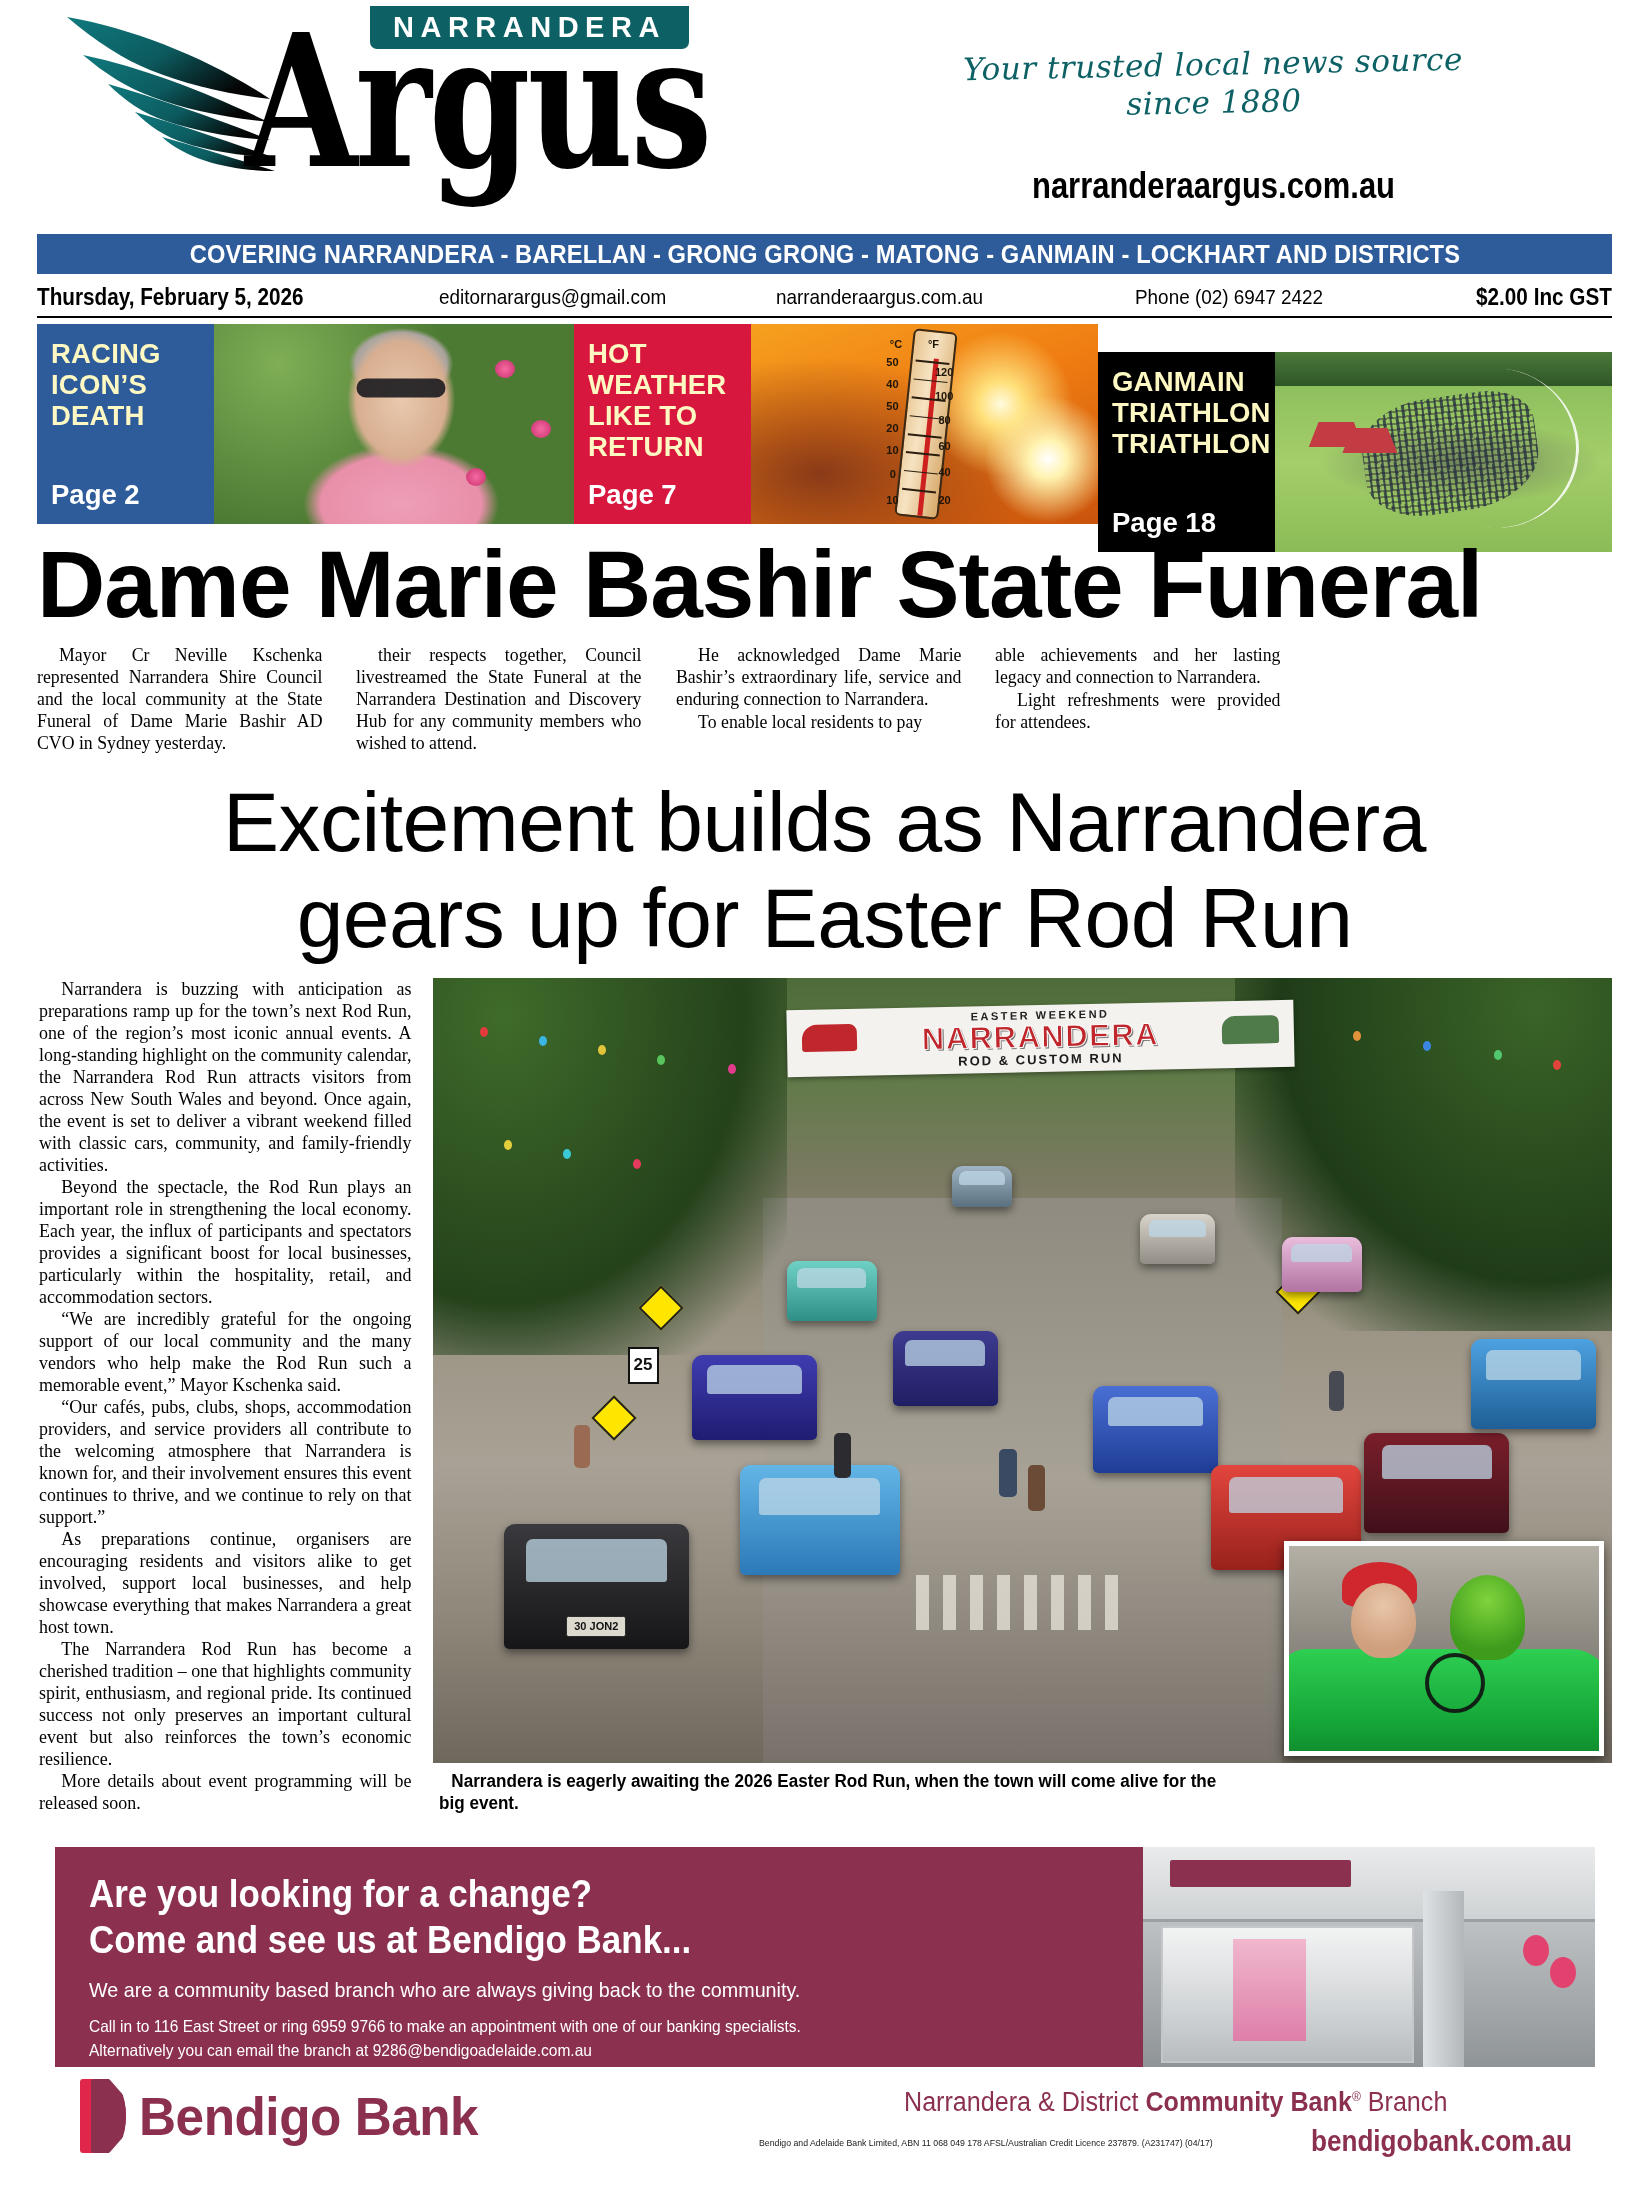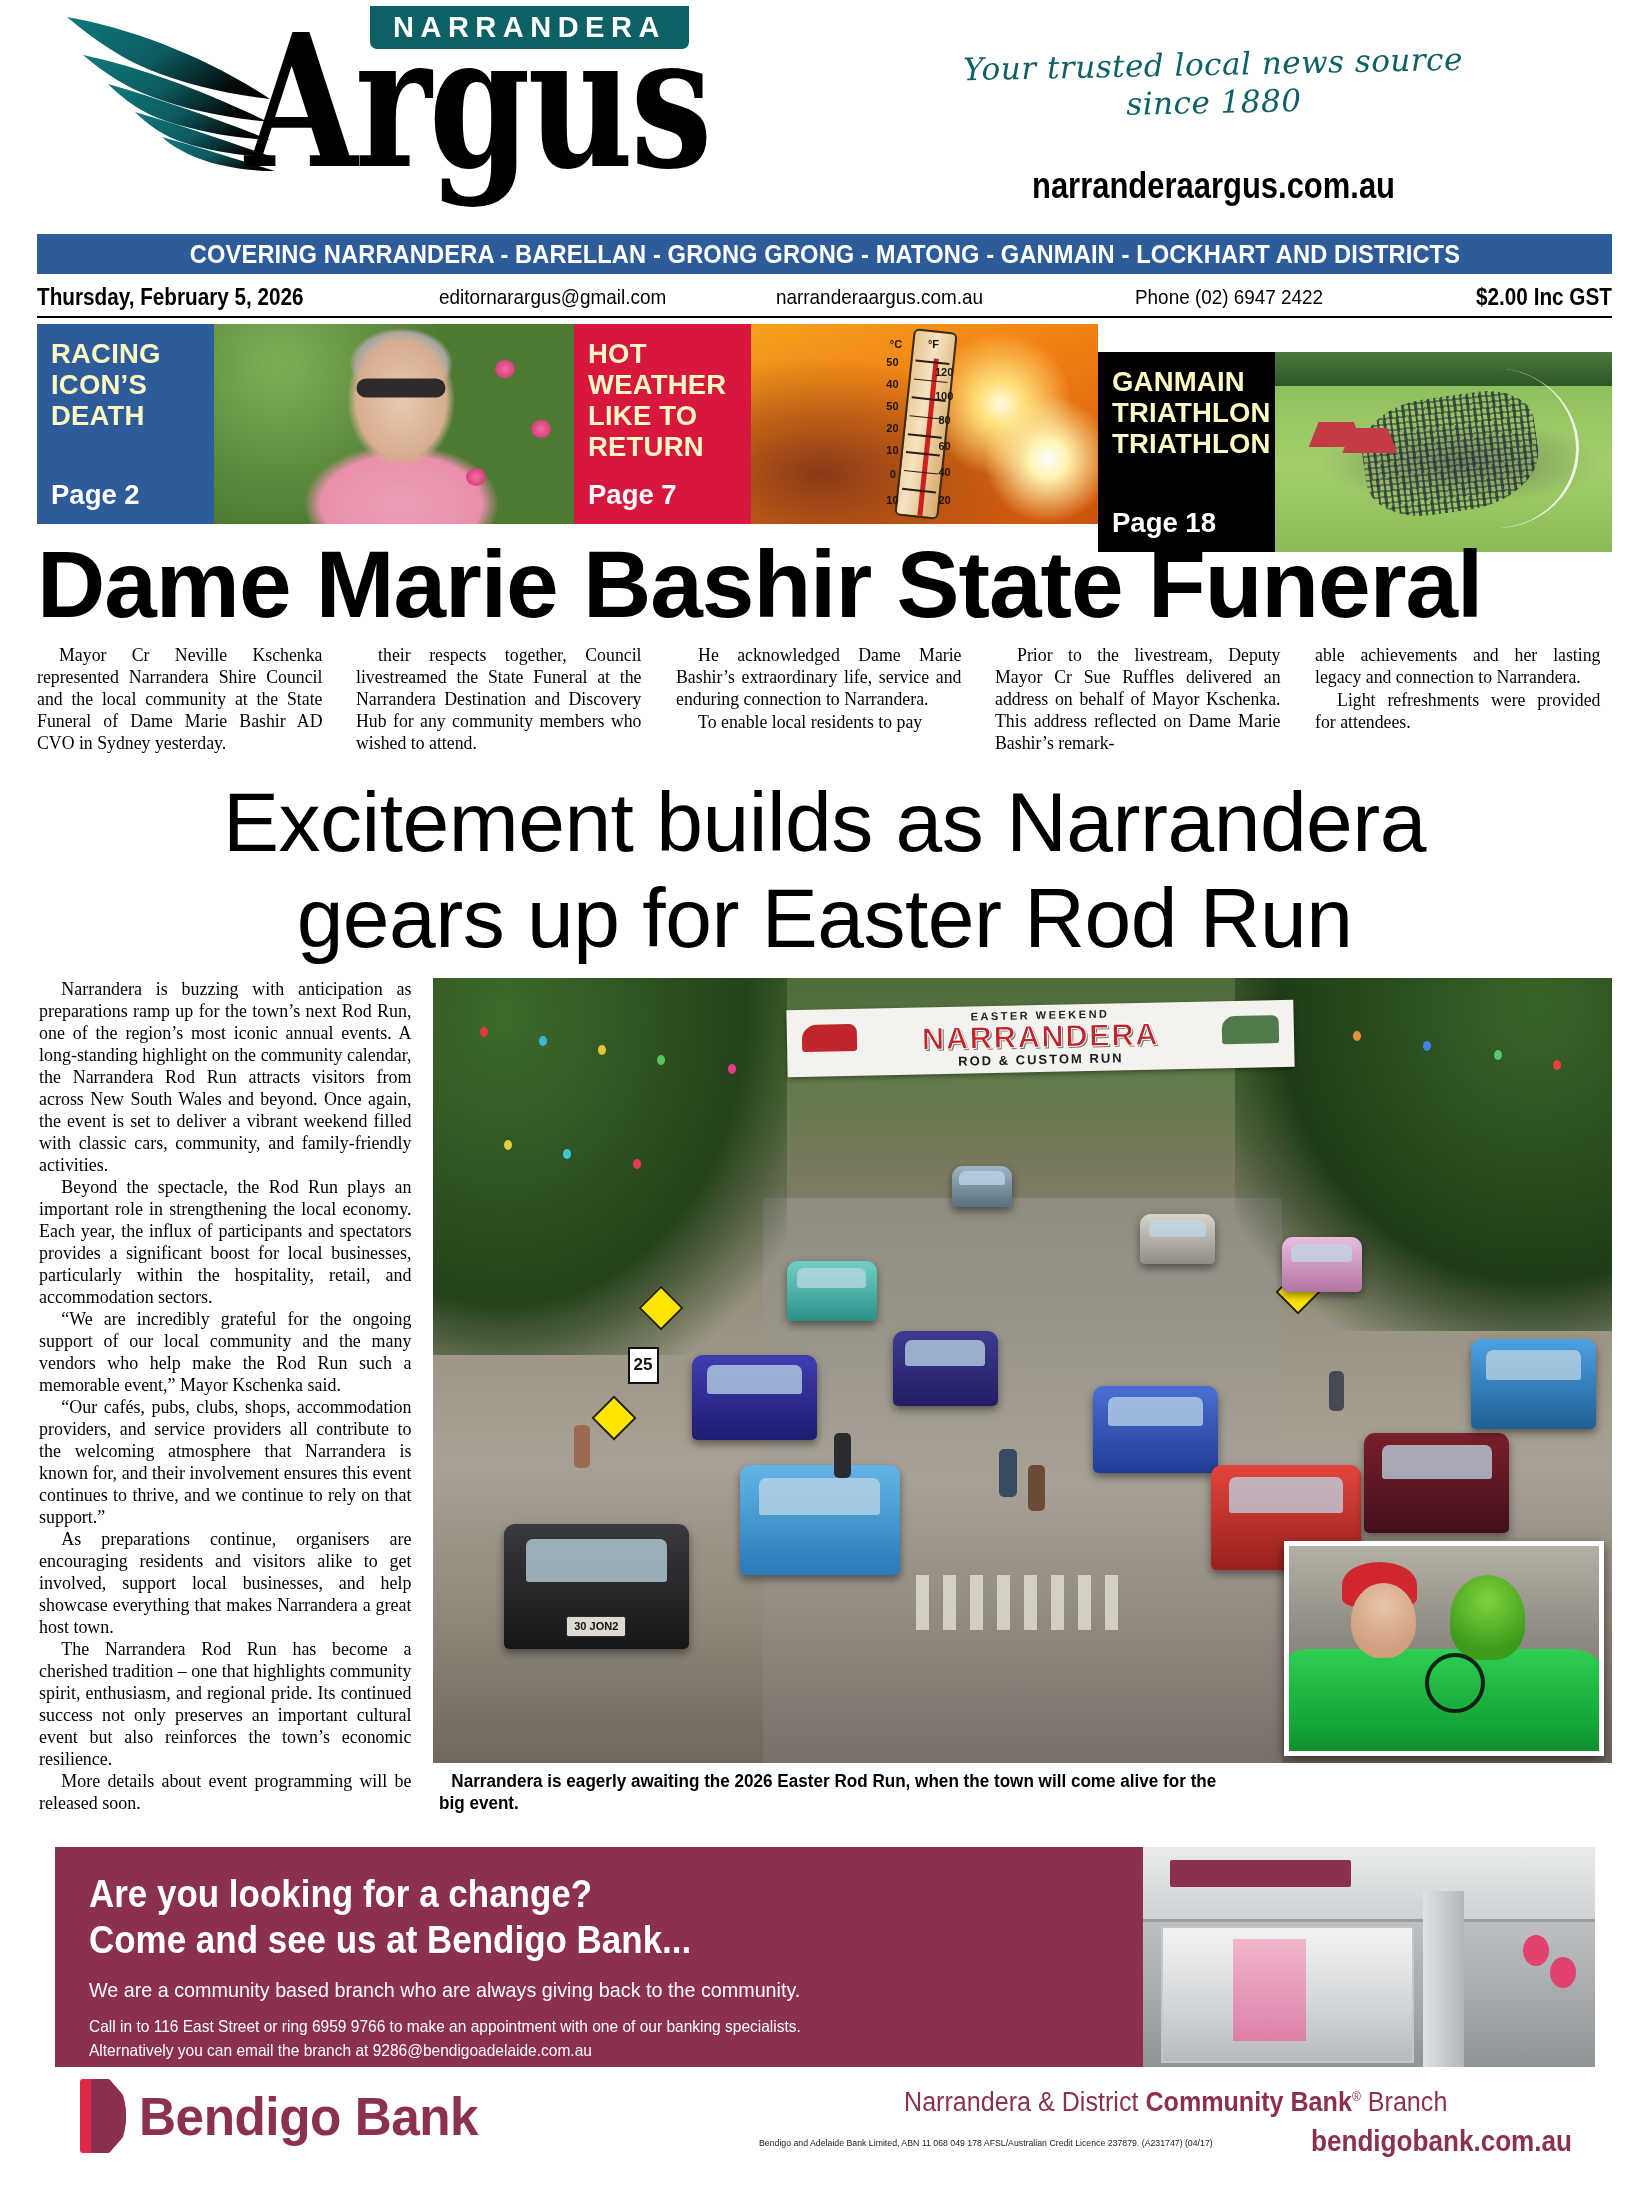--- a/index.html
+++ b/index.html
@@ -500,23 +500,20 @@
       <p>Mayor Cr Neville Kschenka represented Narrandera Shire Council and the local community at the State Funeral of Dame Marie Bashir AD CVO in Sydney yesterday.</p>
     </div>
     <div>
       <p>their respects together, Council livestreamed the State Funeral at the Narrandera Destination and Discovery Hub for any community members who wished to attend.</p>
     </div>
     <div>
       <p>He acknowledged Dame Marie Bashir’s extraordinary life, service and enduring connection to Narrandera.</p>
       <p>To enable local residents to pay</p>
     </div>
     <div>
-      <p>Prior to the livestream, Deputy Mayor Cr Sue Ruffles delivered an address on behalf of Mayor Kschenka. This address reflected on Dame Marie Bashir’s remark-</p>
-    </div>
-    <div>
       <p style="text-indent:0">able achievements and her lasting legacy and connection to Narrandera.</p>
       <p>Light refreshments were provided for attendees.</p>
     </div>
   </div>
 
   <div class="hl2">
     <span class="l">Excitement builds as Narrandera</span>
     <span class="l">gears up for Easter Rod Run</span>
   </div>
 

